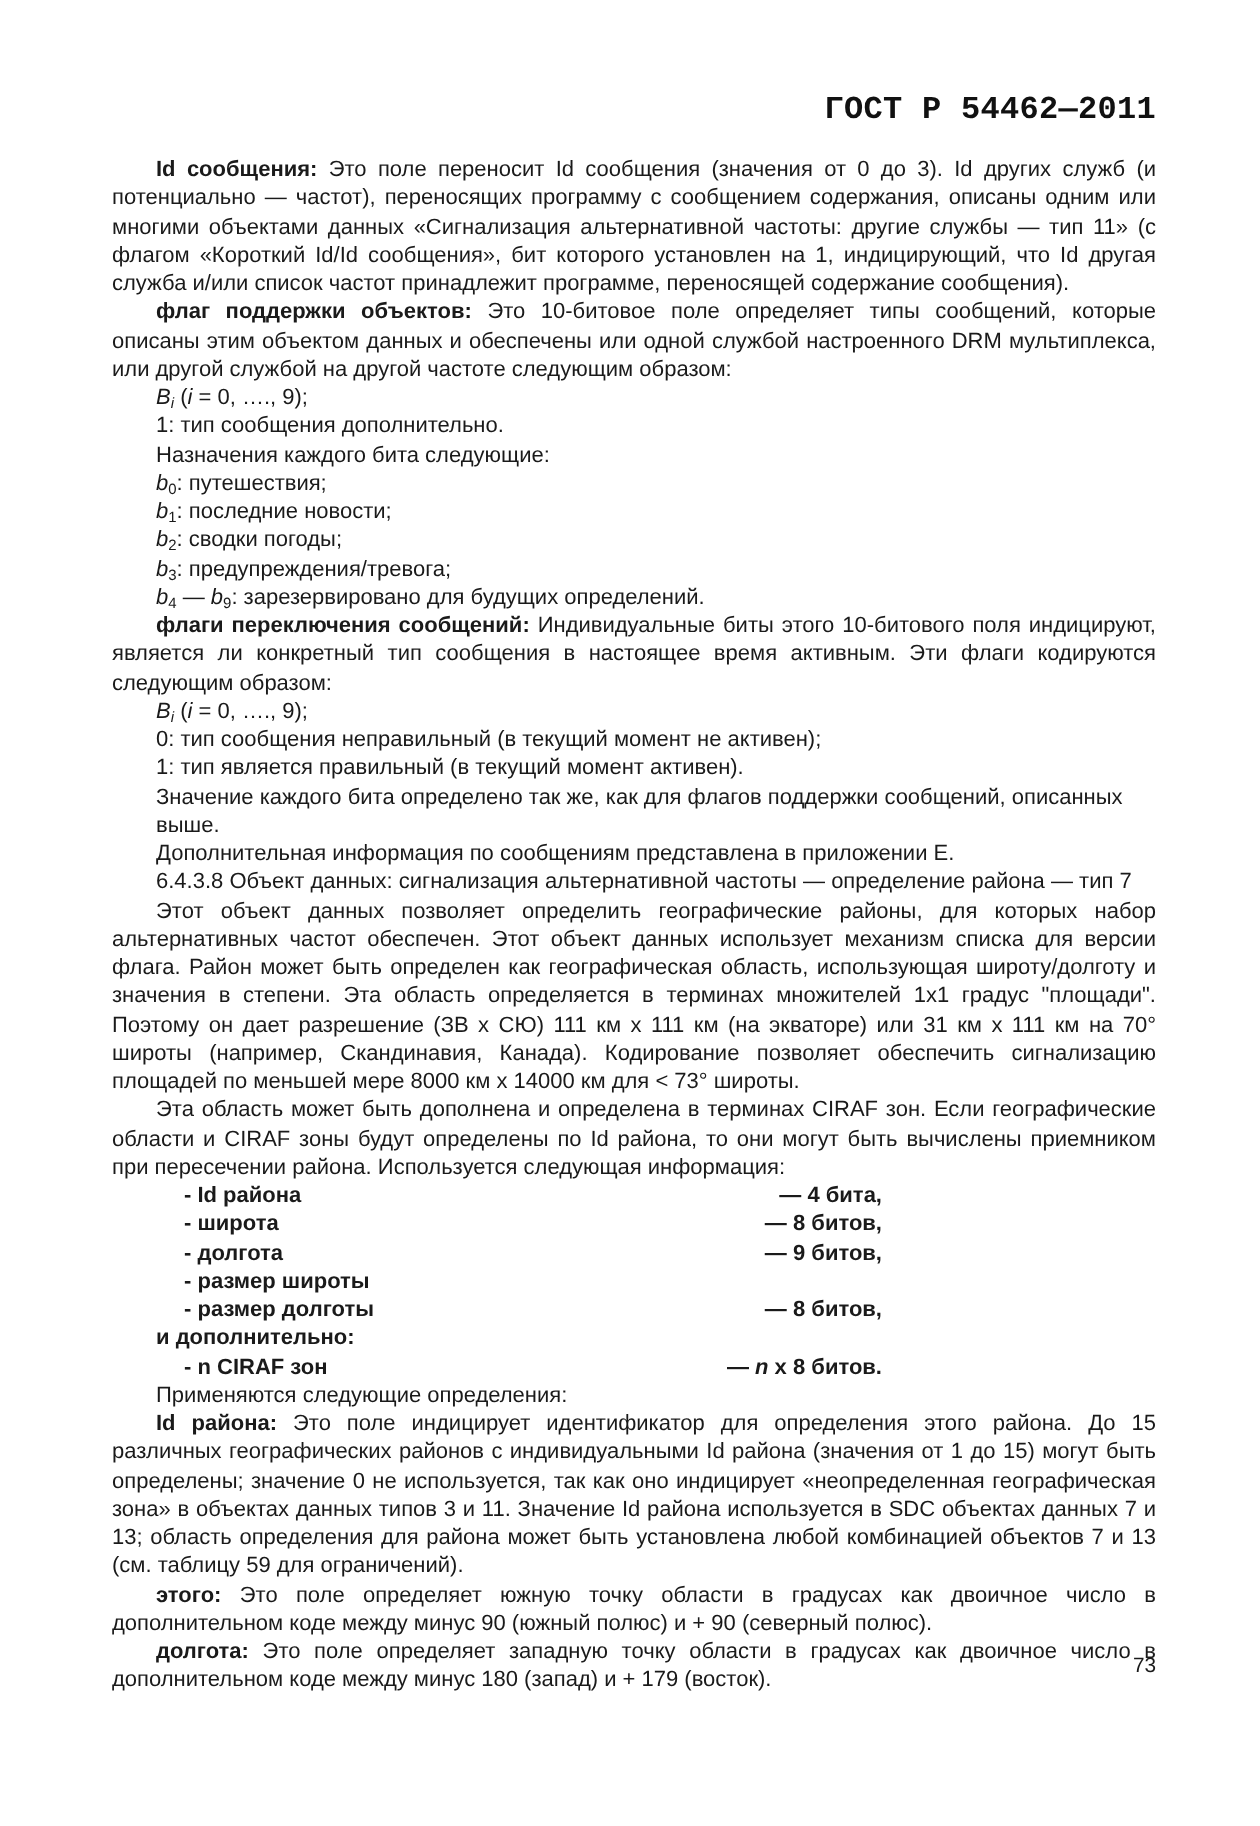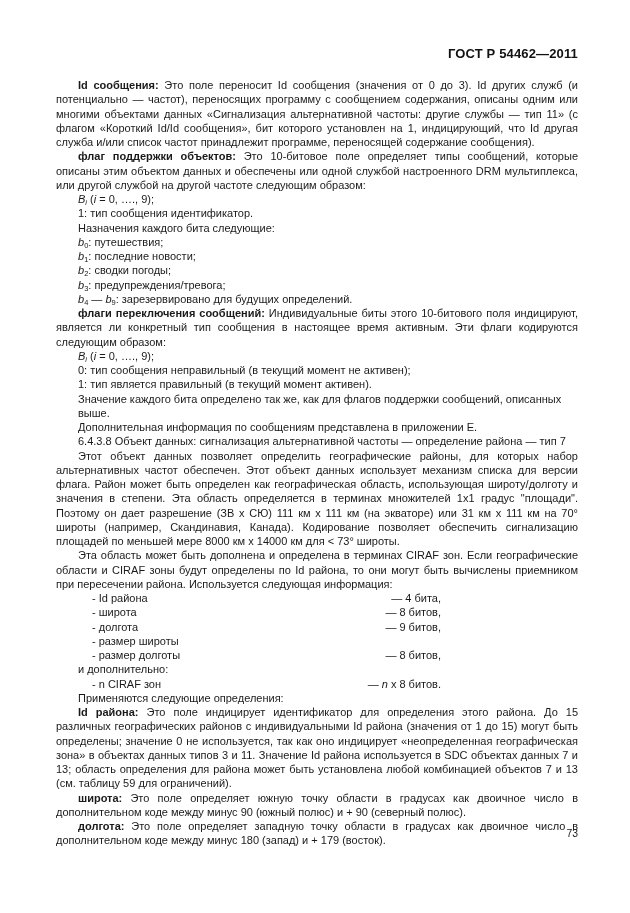--- a/index.html
+++ b/index.html
@@ -20,25 +20,26 @@
     position: absolute;
     inset: 0;
     background: #ffffff;
   }
 
   
   .page-header {
     position: absolute;
     top: 46px;
     right: 52px;
-    font-size: 13px;
+    font-size: 16px;
     font-weight: bold;
     letter-spacing: 0.15px;
     white-space: nowrap;
     color: #111;
+    font-family: Liberation Mono, monospace;
   }
 
   
   .content {
     position: absolute;
     left: 56px;
     top: 78px;
     width: 522px;
     font-size: 11px;
     line-height: 14.25px;
@@ -69,20 +70,21 @@
     font-size: 0.68em;
     line-height: 0;
     vertical-align: -0.28em;
   }
 
   
   .bitlist {
     margin: 0;
     padding: 0;
     list-style: none;
+    font-weight: bold;
   }
   .bitrow {
     display: flex;
     align-items: baseline;
     line-height: 14.25px;
   }
   .bitrow .label {
     padding-left: 36px;
     flex: 0 0 auto;
   }
@@ -113,21 +115,21 @@
   <div class="page-header">ГОСТ Р 54462—2011</div>
 
   <div class="content">
 
     <p class="para"><span class="b">Id сообщения:</span><span> Это поле переносит Id сообщения (значения от 0 до 3). Id других служб (и потенциально — частот), переносящих программу с сообщением содержания, описаны одним или многими объектами данных «Сигнализация альтернативной частоты: другие службы — тип 11» (с флагом «Короткий Id/Id сообщения», бит которого установлен на 1, индицирующий, что Id другая служба и/или список частот принадлежит программе, переносящей содержание сообщения).</span></p>
 
 
     <p class="para"><span class="b">флаг поддержки объектов:</span><span> Это 10-битовое поле определяет типы сообщений, которые описаны этим объектом данных и обеспечены или одной службой настроенного DRM мультиплекса, или другой службой на другой частоте следующим образом:</span></p>
 
     <p class="line ind1"><span class="i">B</span><sub class="i">i</sub> (<span class="i">i</span> = 0, …., 9);</p>
-    <p class="line ind1">1: тип сообщения идентификатор.</p>
+    <p class="line ind1">1: тип сообщения дополнительно.</p>
     <p class="line ind1">Назначения каждого бита следующие:</p>
 
     <p class="line ind1"><span class="i">b</span><sub>0</sub>: путешествия;</p>
     <p class="line ind1"><span class="i">b</span><sub>1</sub>: последние новости;</p>
     <p class="line ind1"><span class="i">b</span><sub>2</sub>: сводки погоды;</p>
     <p class="line ind1"><span class="i">b</span><sub>3</sub>: предупреждения/тревога;</p>
     <p class="line ind1"><span class="i">b</span><sub>4</sub> — <span class="i">b</span><sub>9</sub>: зарезервировано для будущих определений.</p>
 
     <p class="para"><span class="b">флаги переключения сообщений:</span><span> Индивидуальные биты  этого 10-битового поля индицируют, является ли конкретный тип сообщения в настоящее время активным. Эти флаги кодируются следующим образом:</span></p>
 
@@ -169,21 +171,21 @@
       <div class="bitrow">
         <span class="label">- n CIRAF зон</span>
         <span class="value">— <span class="i">n</span> х 8 битов.</span>
       </div>
     </div>
 
     <p class="line ind1">Применяются следующие определения:</p>
 
     <p class="para"><span class="b">Id района:</span><span> Это поле индицирует идентификатор для определения этого района. До 15 различных географических районов с индивидуальными Id района (значения от 1 до 15) могут быть определены; значение 0 не используется, так как оно индицирует «неопределенная географическая зона» в объектах данных типов 3 и 11. Значение Id района используется в SDC объектах данных 7 и 13; область определения для района может быть установлена любой комбинацией объектов 7 и 13 (см. таблицу 59 для ограничений).</span></p>
 
-    <p class="para"><span class="b">широта:</span><span> Это поле определяет южную точку области в градусах как двоичное число в дополнительном коде между минус 90 (южный полюс) и + 90 (северный полюс).</span></p>
+    <p class="para"><span class="b">этого:</span><span> Это поле определяет южную точку области в градусах как двоичное число в дополнительном коде между минус 90 (южный полюс) и + 90 (северный полюс).</span></p>
 
     <p class="para"><span class="b">долгота:</span><span> Это поле определяет западную точку области в градусах как двоичное число в дополнительном коде между минус 180 (запад) и + 179 (восток).</span></p>
 
   </div>
 
   <div class="folio">73</div>
 
 </div>
 
 </body></html>

